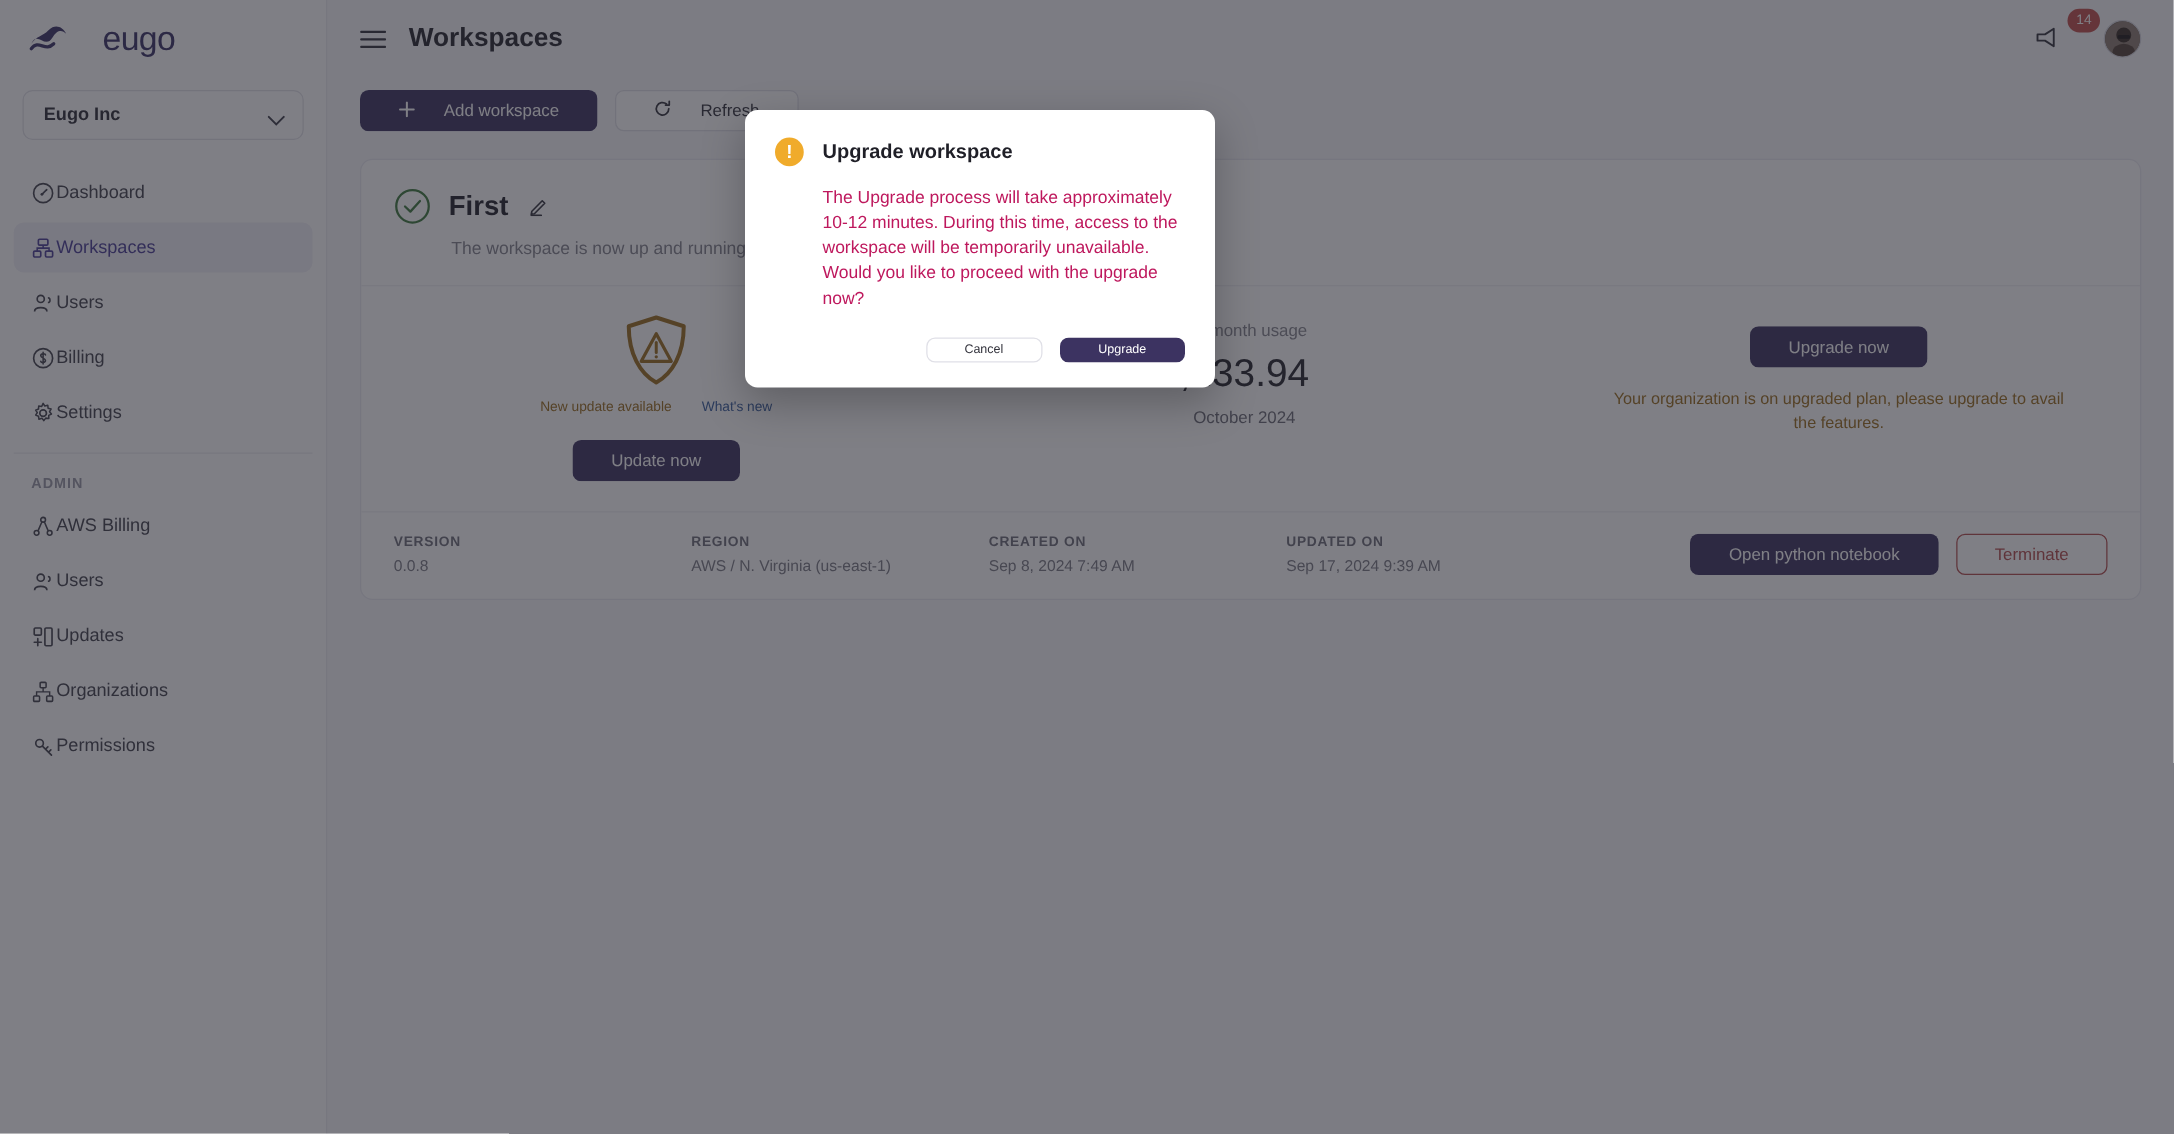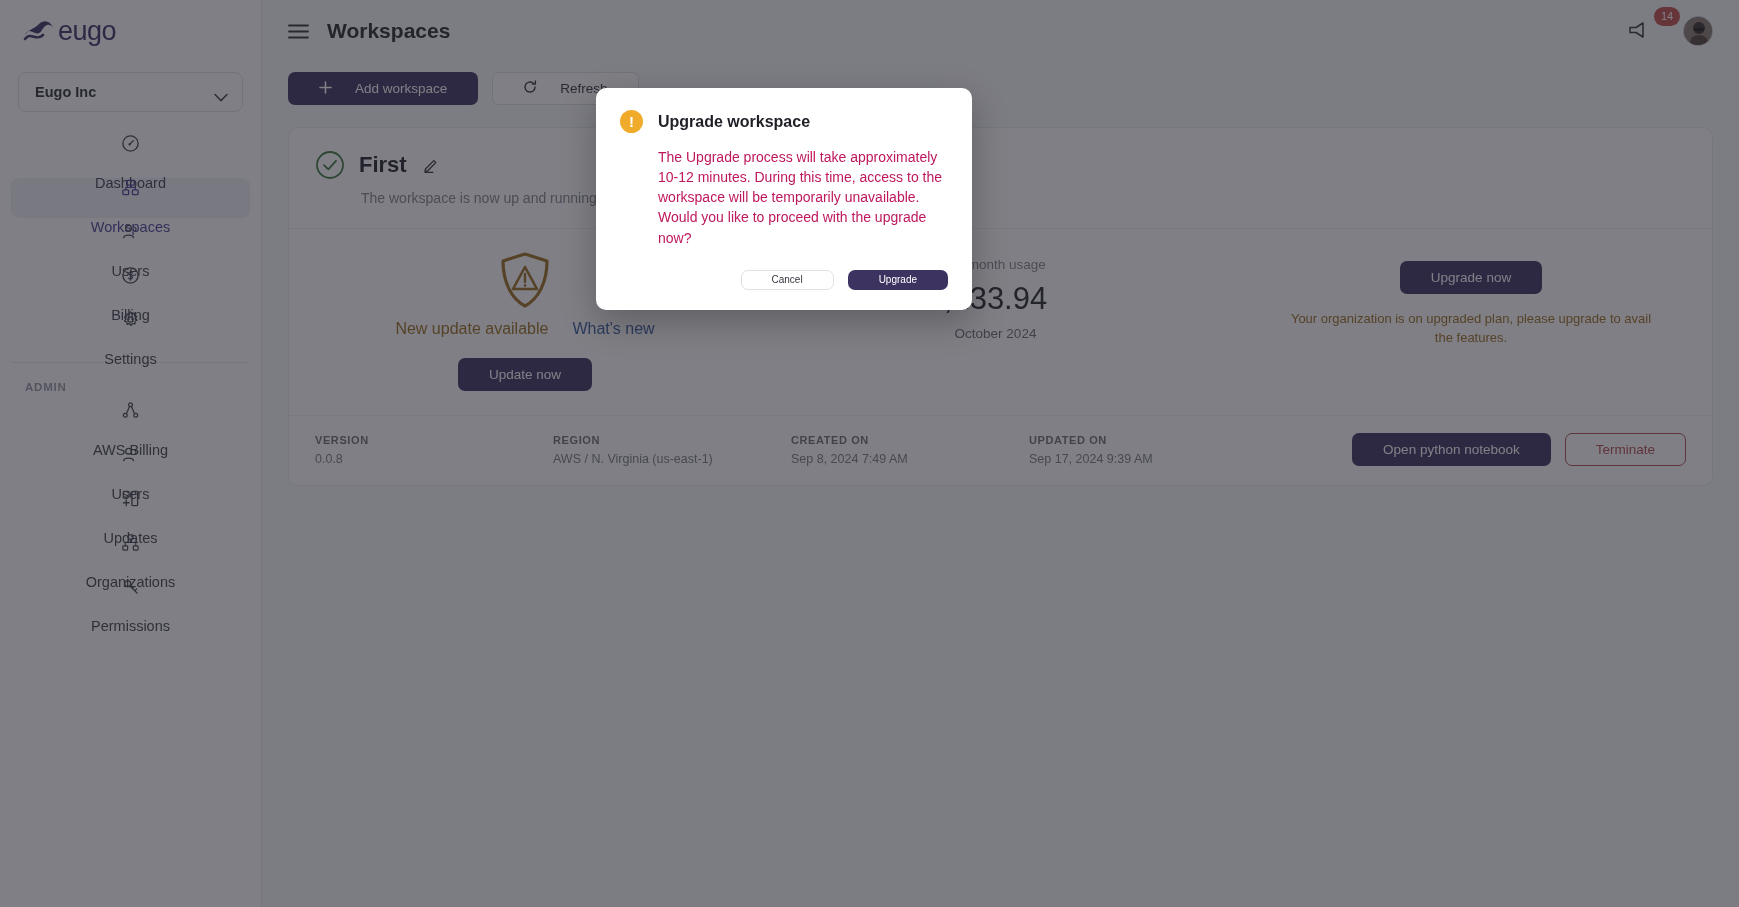--- a/index.html
+++ b/index.html
@@ -28,21 +28,21 @@
     border-right: 1px solid #e8e8ec;
     flex: 0 0 262px;
     padding: 0;
   }
 
   .brand {
     height: 62px;
     display: flex;
     align-items: center;
     padding-left: 22px;
-    gap: 2px;
+    gap: 26px;
   }
   .brand-mark { width: 34px; height: 26px; display: block; }
   .brand-name {
     font-size: 27px;
     letter-spacing: -0.5px;
     color: #3b3366;
     font-weight: 400;
     line-height: 1;
   }
 
@@ -57,28 +57,27 @@
     padding: 0 14px 0 16px;
     background: #fff;
   }
   .org-name { font-size: 14.5px; color: #2f2f38; font-weight: 600; }
   .chev { width: 14px; height: 9px; display: block; }
 
   .nav { margin-top: 22px; padding: 0 11px; }
   .nav-item {
     display: flex;
     align-items: center;
-    gap: 22px;
+    gap: 1px;
     height: 40px;
     padding: 0 14px;
     border-radius: 8px;
     margin-bottom: 4px;
     color: #43434e;
     font-size: 14.5px;
-    flex-direction: column;
   }
   .nav-item.active {
     background: #f1f0f7;
     color: #4a3f96;
   }
   .nav-item .ic { width: 19px; height: 19px; flex: 0 0 19px; display: block; }
 
   .nav-sep {
     height: 1px;
     background: #ebebf0;
@@ -187,21 +186,21 @@
     flex-direction: column;
     align-items: center;
     padding-top: 4px;
   }
   .shield { width: 54px; height: 58px; display: block; }
   .update-links {
     display: flex;
     align-items: center;
     gap: 24px;
     margin-top: 11px;
-    font-size: 16px;
+    font-size: 11px;
   }
   .lnk-amber { color: #9c6f21; }
   .lnk-blue { color: #3a5f9e; }
   .update-btn { margin-top: 20px; }
 
   .col-usage {
     flex: 1;
     text-align: center;
     padding-top: 10px;
   }

